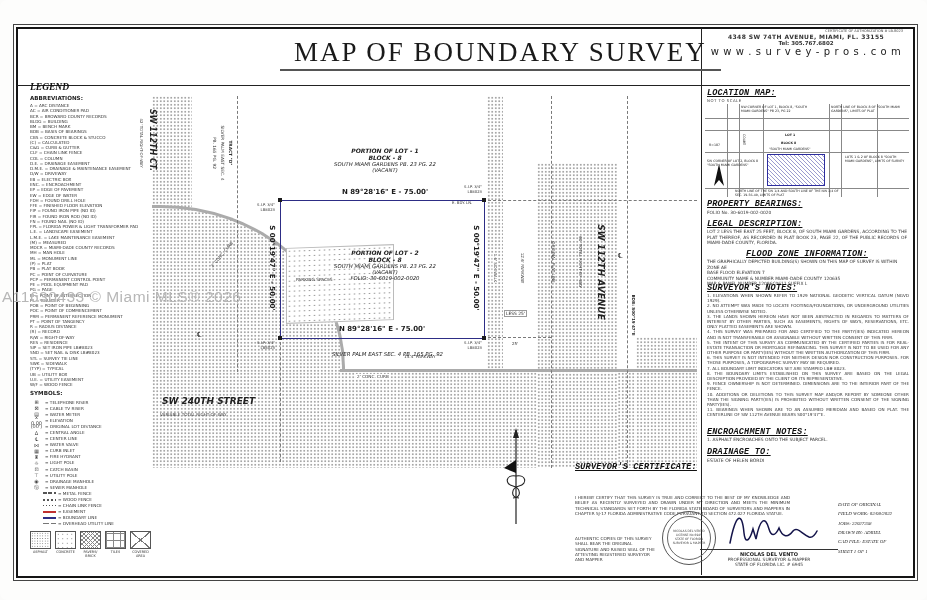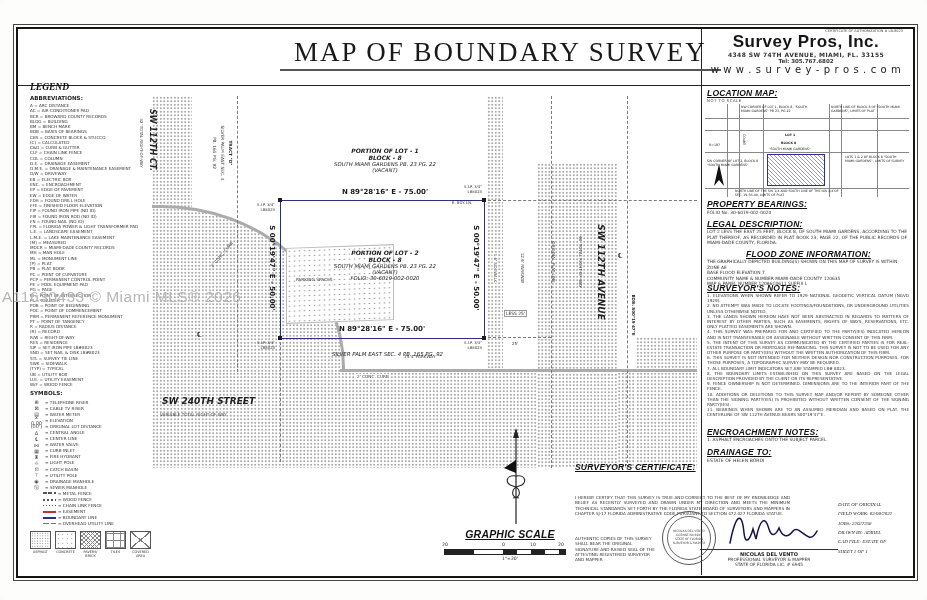--- a/index.html
+++ b/index.html
@@ -5,21 +5,21 @@
   html,body{margin:0;padding:0;background:#fbfbfa;}
   .page{position:relative;width:927px;height:600px;background:#fdfdfc;font-family:"DejaVu Sans",sans-serif;color:#222;overflow:hidden;border-radius:7px;}
   .abs{position:absolute;}
   .sheet{position:absolute;left:16px;top:27px;width:895px;height:547px;border:2.5px solid #151515;outline:1px solid #444;outline-offset:2px;background:#fff;}
   .hline{position:absolute;background:#222;height:1px;}
   .vline{position:absolute;background:#222;width:1px;}
   .v{transform:translate(-50%,-50%) rotate(90deg);white-space:nowrap;}
   .ctr{text-align:center;}
   .serif{font-family:"Liberation Serif",serif;}
   .title-main{font-family:"Liberation Serif",serif;font-size:27px;letter-spacing:2px;color:#1a1a1a;border-bottom:2px solid #555;padding:0 14px 2px 14px;white-space:nowrap;}
-  .sec-h{font-family:Liberation Sans, sans-serif;font-style:italic;font-weight:bold;font-size:8.5px;color:#111;text-decoration:underline;letter-spacing:.2px;white-space:nowrap;}
+  .sec-h{font-family:Liberation Mono, monospace;font-style:italic;font-weight:bold;font-size:8.5px;color:#111;text-decoration:underline;letter-spacing:.2px;white-space:nowrap;}
   .tiny{font-size:4.2px;line-height:1.25;color:#333;}
   .stip{background-color:#fff;background-image:radial-gradient(circle,#9a9a9a 0.6px,transparent 0.75px);background-size:3.5px 3.5px;}
   .stip-lt{background-color:#fff;background-image:radial-gradient(circle,#9a9a9a 0.6px,transparent 0.75px);background-size:5px 5px;}
   .dashv{position:absolute;width:0;border-left:1px dashed #7a7a7a;}
   .dashh{position:absolute;height:0;border-top:1px dashed #7a7a7a;}
   .sipdot{position:absolute;width:3.5px;height:3.5px;background:#1d1d1d;}
   .siplbl{font-size:3.8px;line-height:1.2;color:#333;text-align:right;}
   .dimlbl{font-size:7px;font-weight:bold;color:#1b1b1b;white-space:nowrap;}
   .street{font-weight:bold;font-style:italic;color:#222;}
   
@@ -61,21 +61,20 @@
 
   <div class="hline" style="left:17px;top:85px;width:893px;"></div>
   <div class="vline" style="left:701px;top:28px;height:547px;"></div>
 
   <div class="abs" style="left:280px;top:37px;">
     <span class="title-main">MAP OF BOUNDARY SURVEY</span>
   </div>
 
   <div class="abs" style="left:703px;top:29px;width:206px;text-align:center;">
     <div style="font-size:3.5px;text-align:right;padding-right:6px;color:#444;">CERTIFICATE OF AUTHORIZATION # LB-8023</div>
-    <div style="font-family:'Liberation Sans',sans-serif;font-weight:bold;font-size:17px;color:#161616;letter-spacing:.5px;line-height:1.05;">Survey Pros, Inc.</div>
     <div style="font-size:6px;font-weight:bold;color:#333;letter-spacing:.4px;">4348 SW 74TH AVENUE, MIAMI, FL. 33155</div>
     <div style="font-size:5.5px;font-weight:bold;color:#333;">Tel: 305.767.6802</div>
     <div style="font-size:10px;font-weight:normal;color:#222;letter-spacing:.6px;">w w w . s u r v e y - p r o s . c o m</div>
   </div>
 
   <div class="abs serif" style="left:30px;top:82px;font-style:italic;font-size:9.5px;font-weight:bold;color:#111;">LEGEND</div>
   <div class="abs" style="left:30px;top:95px;font-size:5.6px;font-weight:bold;color:#222;">ABBREVIATIONS:</div>
   <div class="abs" style="left:30px;top:103px;width:122px;">
 
   <div class="leg-item">A  =  ARC DISTANCE</div>
@@ -383,36 +382,20 @@
   <div class="abs" style="left:495px;top:426px;">
     <svg width="42" height="102" viewBox="0 0 42 102">
       <line x1="21" y1="4" x2="21" y2="98" stroke="#222" stroke-width="1.2"></line>
       <polygon points="21,2 18,12 24,12" fill="#222"></polygon>
       <polygon points="21,34 9,42 21,47" fill="#111"></polygon>
       <path d="M21 50 C31 48,33 58,24 60 C16 62,15 72,24 72" fill="none" stroke="#222" stroke-width="1.1"></path>
       <path d="M21 50 C11 48,9 58,18 60 C26 62,27 72,18 72" fill="none" stroke="#222" stroke-width="1.1"></path>
     </svg>
   </div>
 
-  <div class="abs" style="left:430px;top:528px;width:160px;">
-    <div class="sec-h ctr" style="font-size:10.5px;">GRAPHIC SCALE</div>
-    <div class="abs" style="left:0;top:14px;width:160px;height:6px;font-size:4.6px;color:#333;">
-      <span class="abs" style="left:12px;">20</span>
-      <span class="abs" style="left:72px;">0</span>
-      <span class="abs" style="left:100px;">10</span>
-      <span class="abs" style="left:128px;">20</span>
-    </div>
-    <div class="abs" style="left:14px;top:21px;width:120px;height:4px;border:1px solid #222;background:#fff;">
-      <div class="scale-seg" style="left:0;width:29px;background:#222;"></div>
-      <div class="scale-seg" style="left:58px;width:14px;background:#222;"></div>
-      <div class="scale-seg" style="left:86px;width:14px;background:#222;"></div>
-      <div class="scale-seg" style="left:114px;width:6px;background:#222;"></div>
-    </div>
-    <div class="ctr" style="margin-top:16px;font-size:4.6px;color:#333;">1"=20'</div>
-  </div>
 
   <div class="watermark">A11630433 © Miami MLS® 2026</div>
 
   <div class="abs sec-h" style="left:707px;top:88px;">LOCATION MAP:</div>
   <div class="abs" style="left:707px;top:98px;font-size:3.9px;color:#444;letter-spacing:.5px;">NOT TO SCALE</div>
   <div class="locbox">
     <div class="loc-line-v" style="left:22px;"></div>
     <div class="loc-line-v" style="left:34px;"></div>
     <div class="loc-line-v" style="left:58px;"></div>
     <div class="loc-line-v" style="left:124px;"></div>

